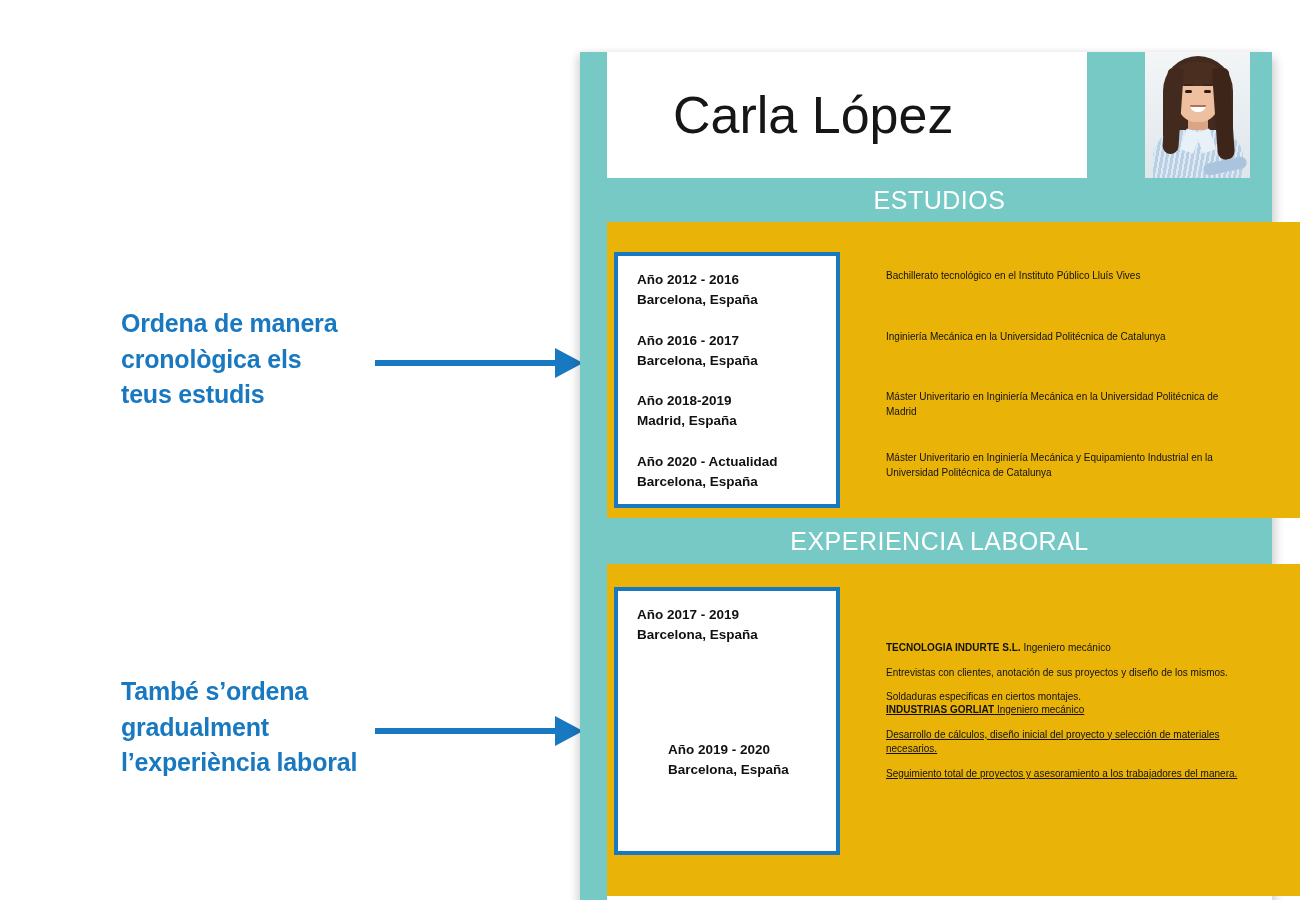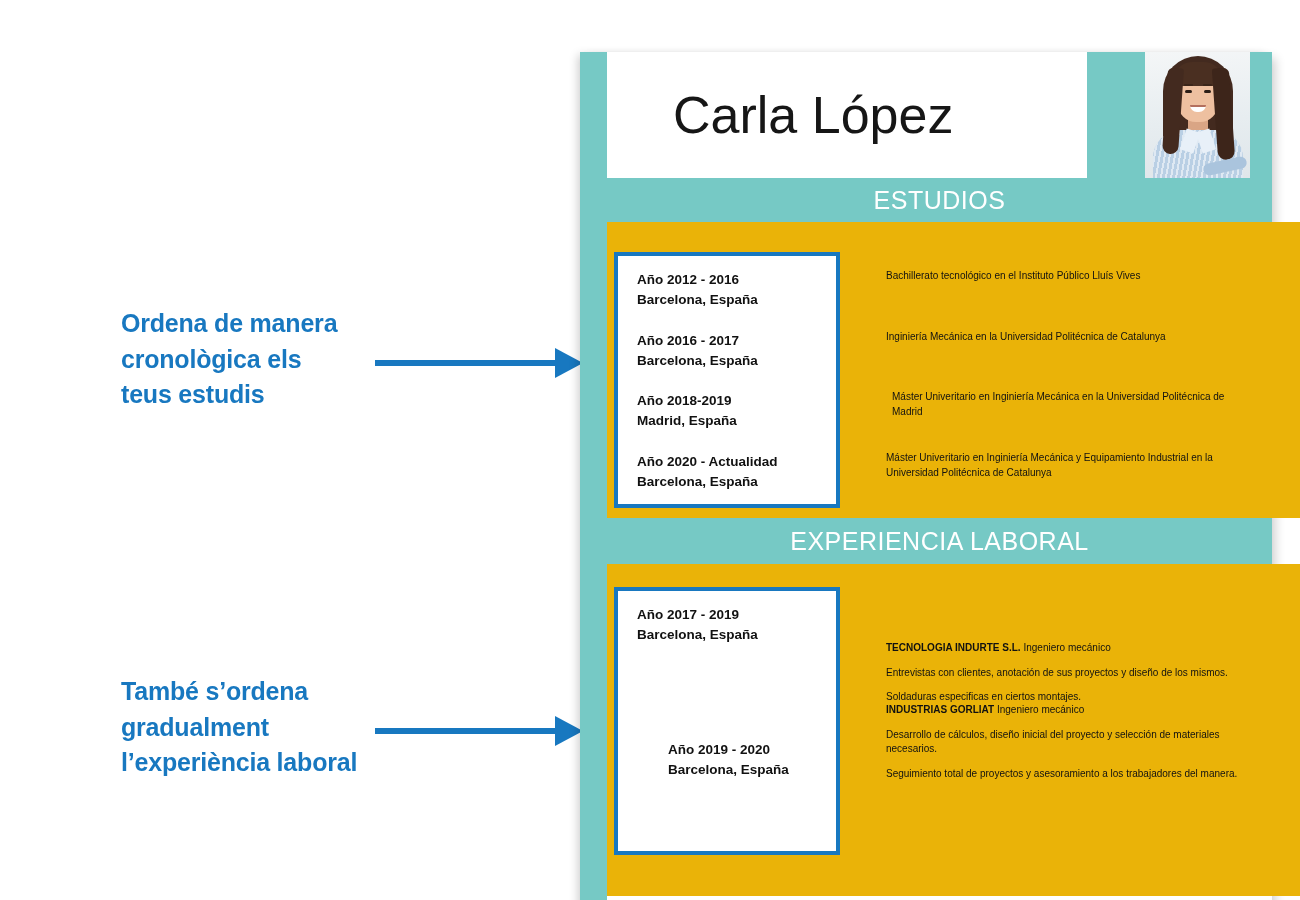--- a/index.html
+++ b/index.html
@@ -250,21 +250,21 @@
       <div class="date-entry" style="top:109px;"><span>Año 2016 - 2017</span><br><span>Barcelona, España</span></div>
       <div class="date-entry" style="top:169px;"><span>Año 2018-2019</span><br><span>Madrid, España</span></div>
       <div class="date-entry" style="top:230px;"><span>Año 2020 - Actualidad</span><br><span>Barcelona, España</span></div>
 
       <div class="detail-entry" style="top:47px;">
           <p>Bachillerato tecnológico en el Instituto Público Lluís Vives</p>
         </div>
       <div class="detail-entry" style="top:108px;">
           <p>Inginiería Mecánica en la Universidad Politécnica de Catalunya</p>
         </div>
-      <div class="detail-entry" style="top:168px;margin-left:6px;">
+      <div class="detail-entry" style="top:168px;">
           <p>Máster Univeritario en Inginiería Mecánica en la Universidad Politécnica de Madrid</p>
         </div>
       <div class="detail-entry" style="top:229px;">
           <p>Máster Univeritario en Inginiería Mecánica y Equipamiento Industrial en la Universidad Politécnica de Catalunya</p>
         </div>
     </div>
 
     <div id="band-experiencia" class="section-band">EXPERIENCIA LABORAL</div>
 
     <div id="panel-experiencia" class="content-panel">
@@ -273,21 +273,21 @@
 
       <div class="date-entry" style="top:41px;"><span>Año 2017 - 2019</span><br><span>Barcelona, España</span></div>
       <div class="date-entry" style="top:176px;margin-left:31px;"><span>Año 2019 - 2020</span><br><span>Barcelona, España</span></div>
 
       <div class="detail-entry" style="top:39px;margin-top:38px;">
         <p><span class="org">TECNOLOGIA INDURTE S.L.</span> <span>Ingeniero mecánico</span></p>
         <p>Entrevistas con clientes, anotación de sus proyectos y diseño de los mismos.</p>
         <p>Soldaduras especificas en ciertos montajes.</p>
       </div>
 
-      <div class="detail-entry" style="top:139px;">
+      <div class="detail-entry" style="top:139px;text-decoration:underline;">
         <p><span class="org">INDUSTRIAS GORLIAT</span> <span>Ingeniero mecánico</span></p>
         <p>Desarrollo de cálculos, diseño inicial del proyecto y selección de materiales necesarios.</p>
         <p>Seguimiento total de proyectos y asesoramiento a los trabajadores del manera.</p>
       </div>
     </div>
 
     <div id="panel-bottom"></div>
 
   </div>
 </div>

